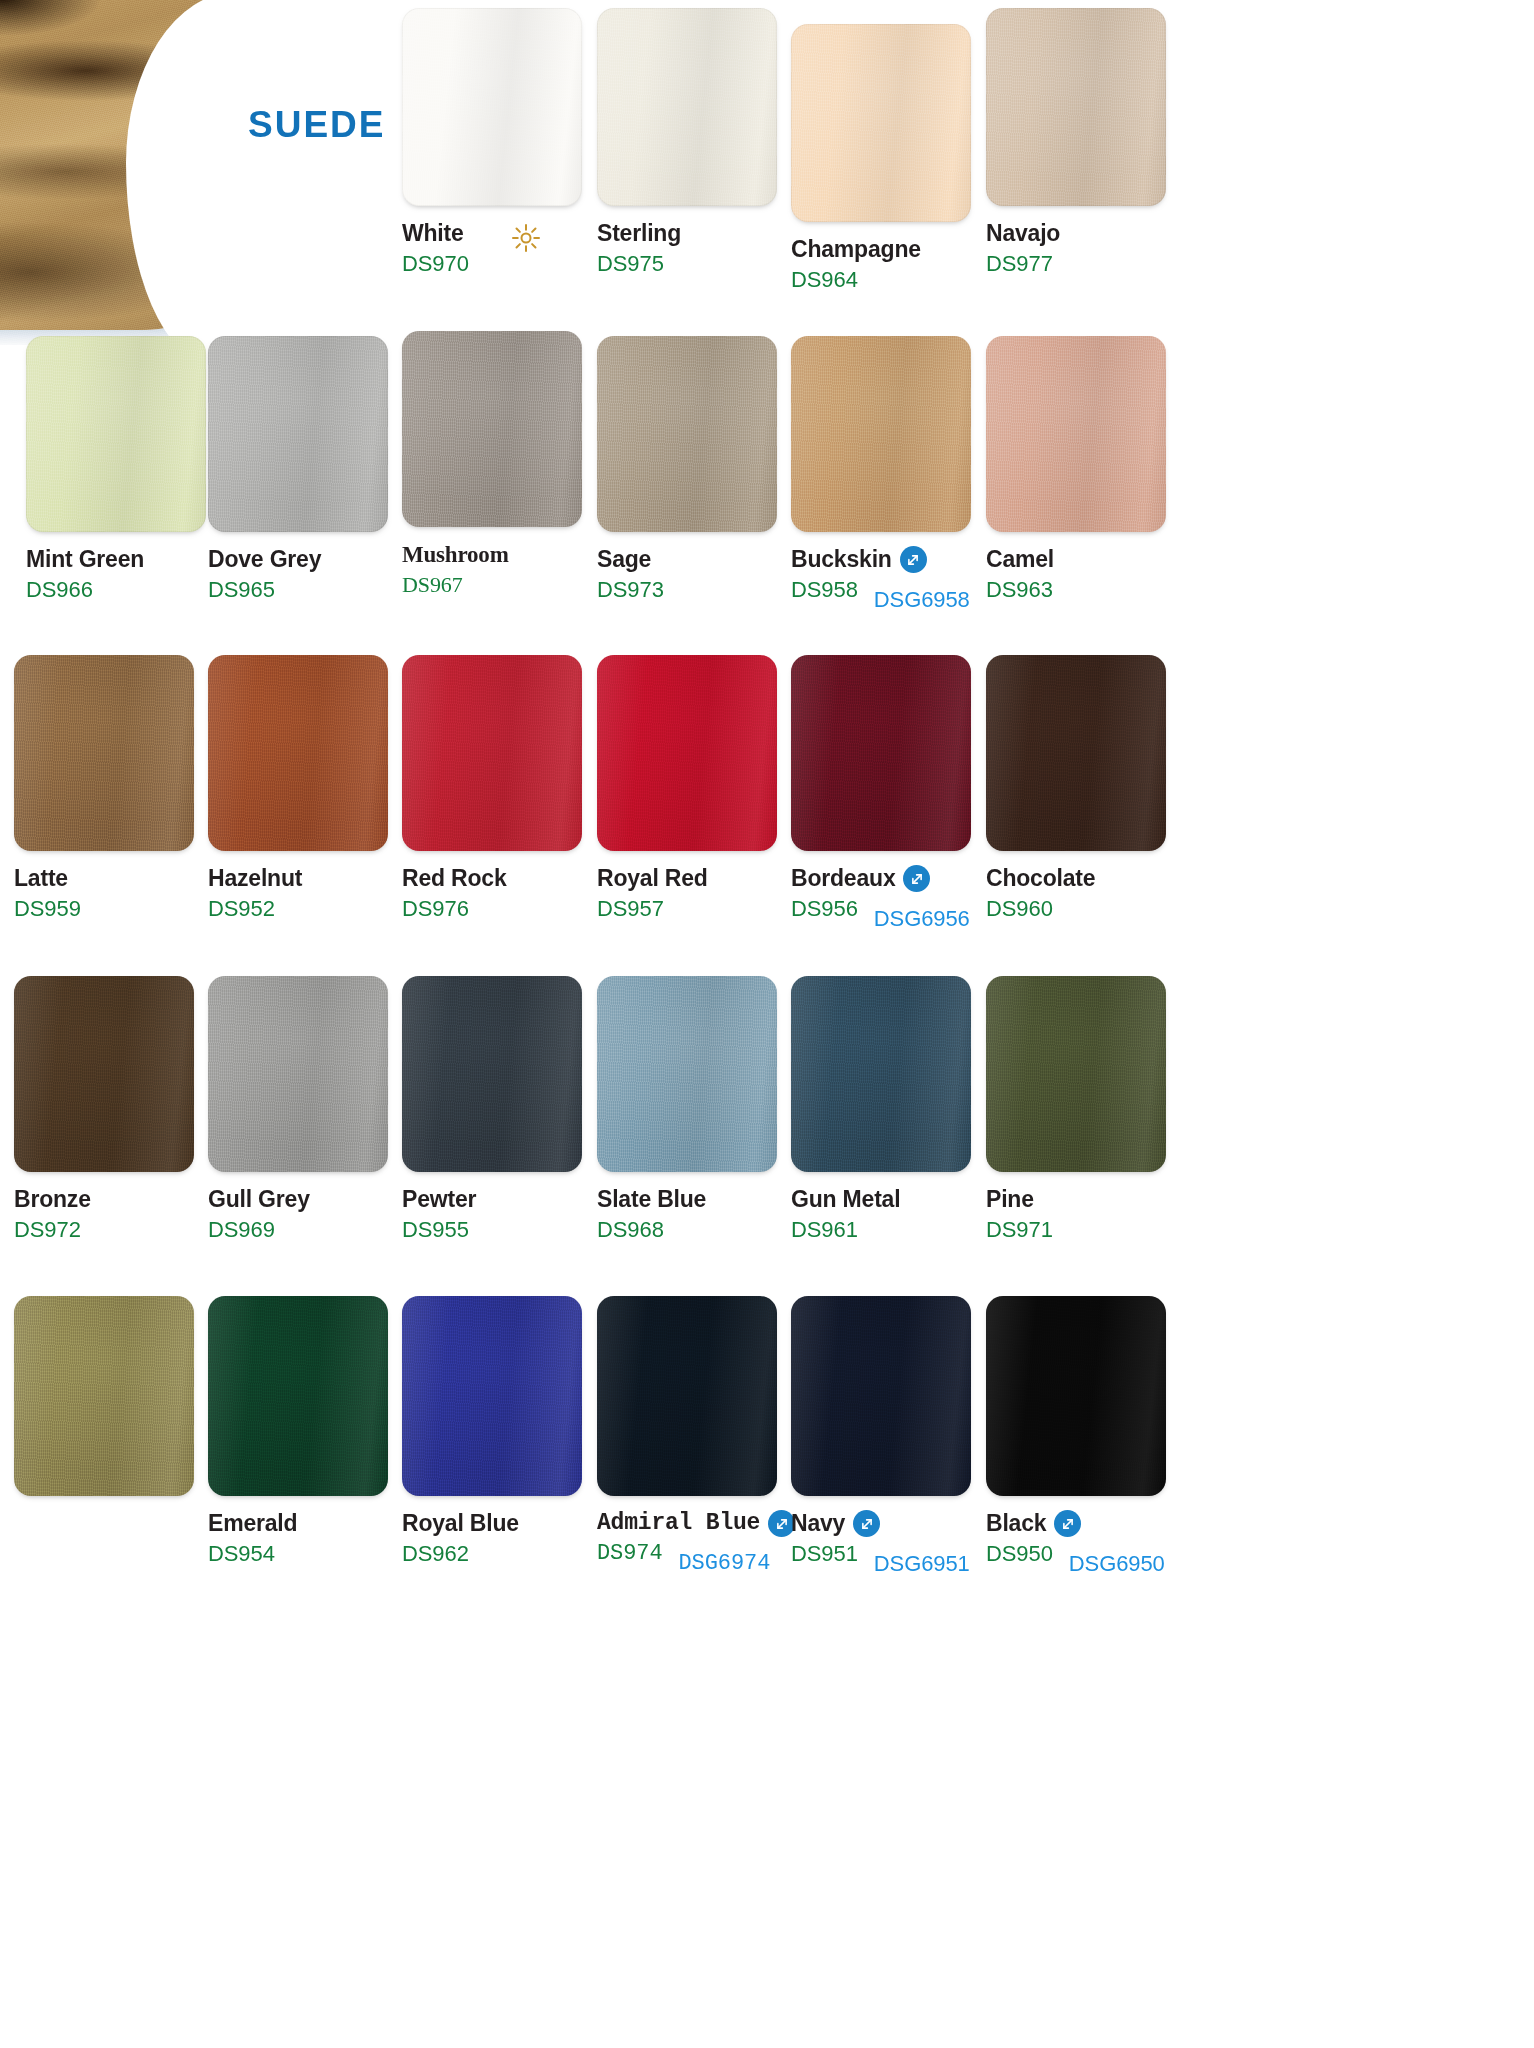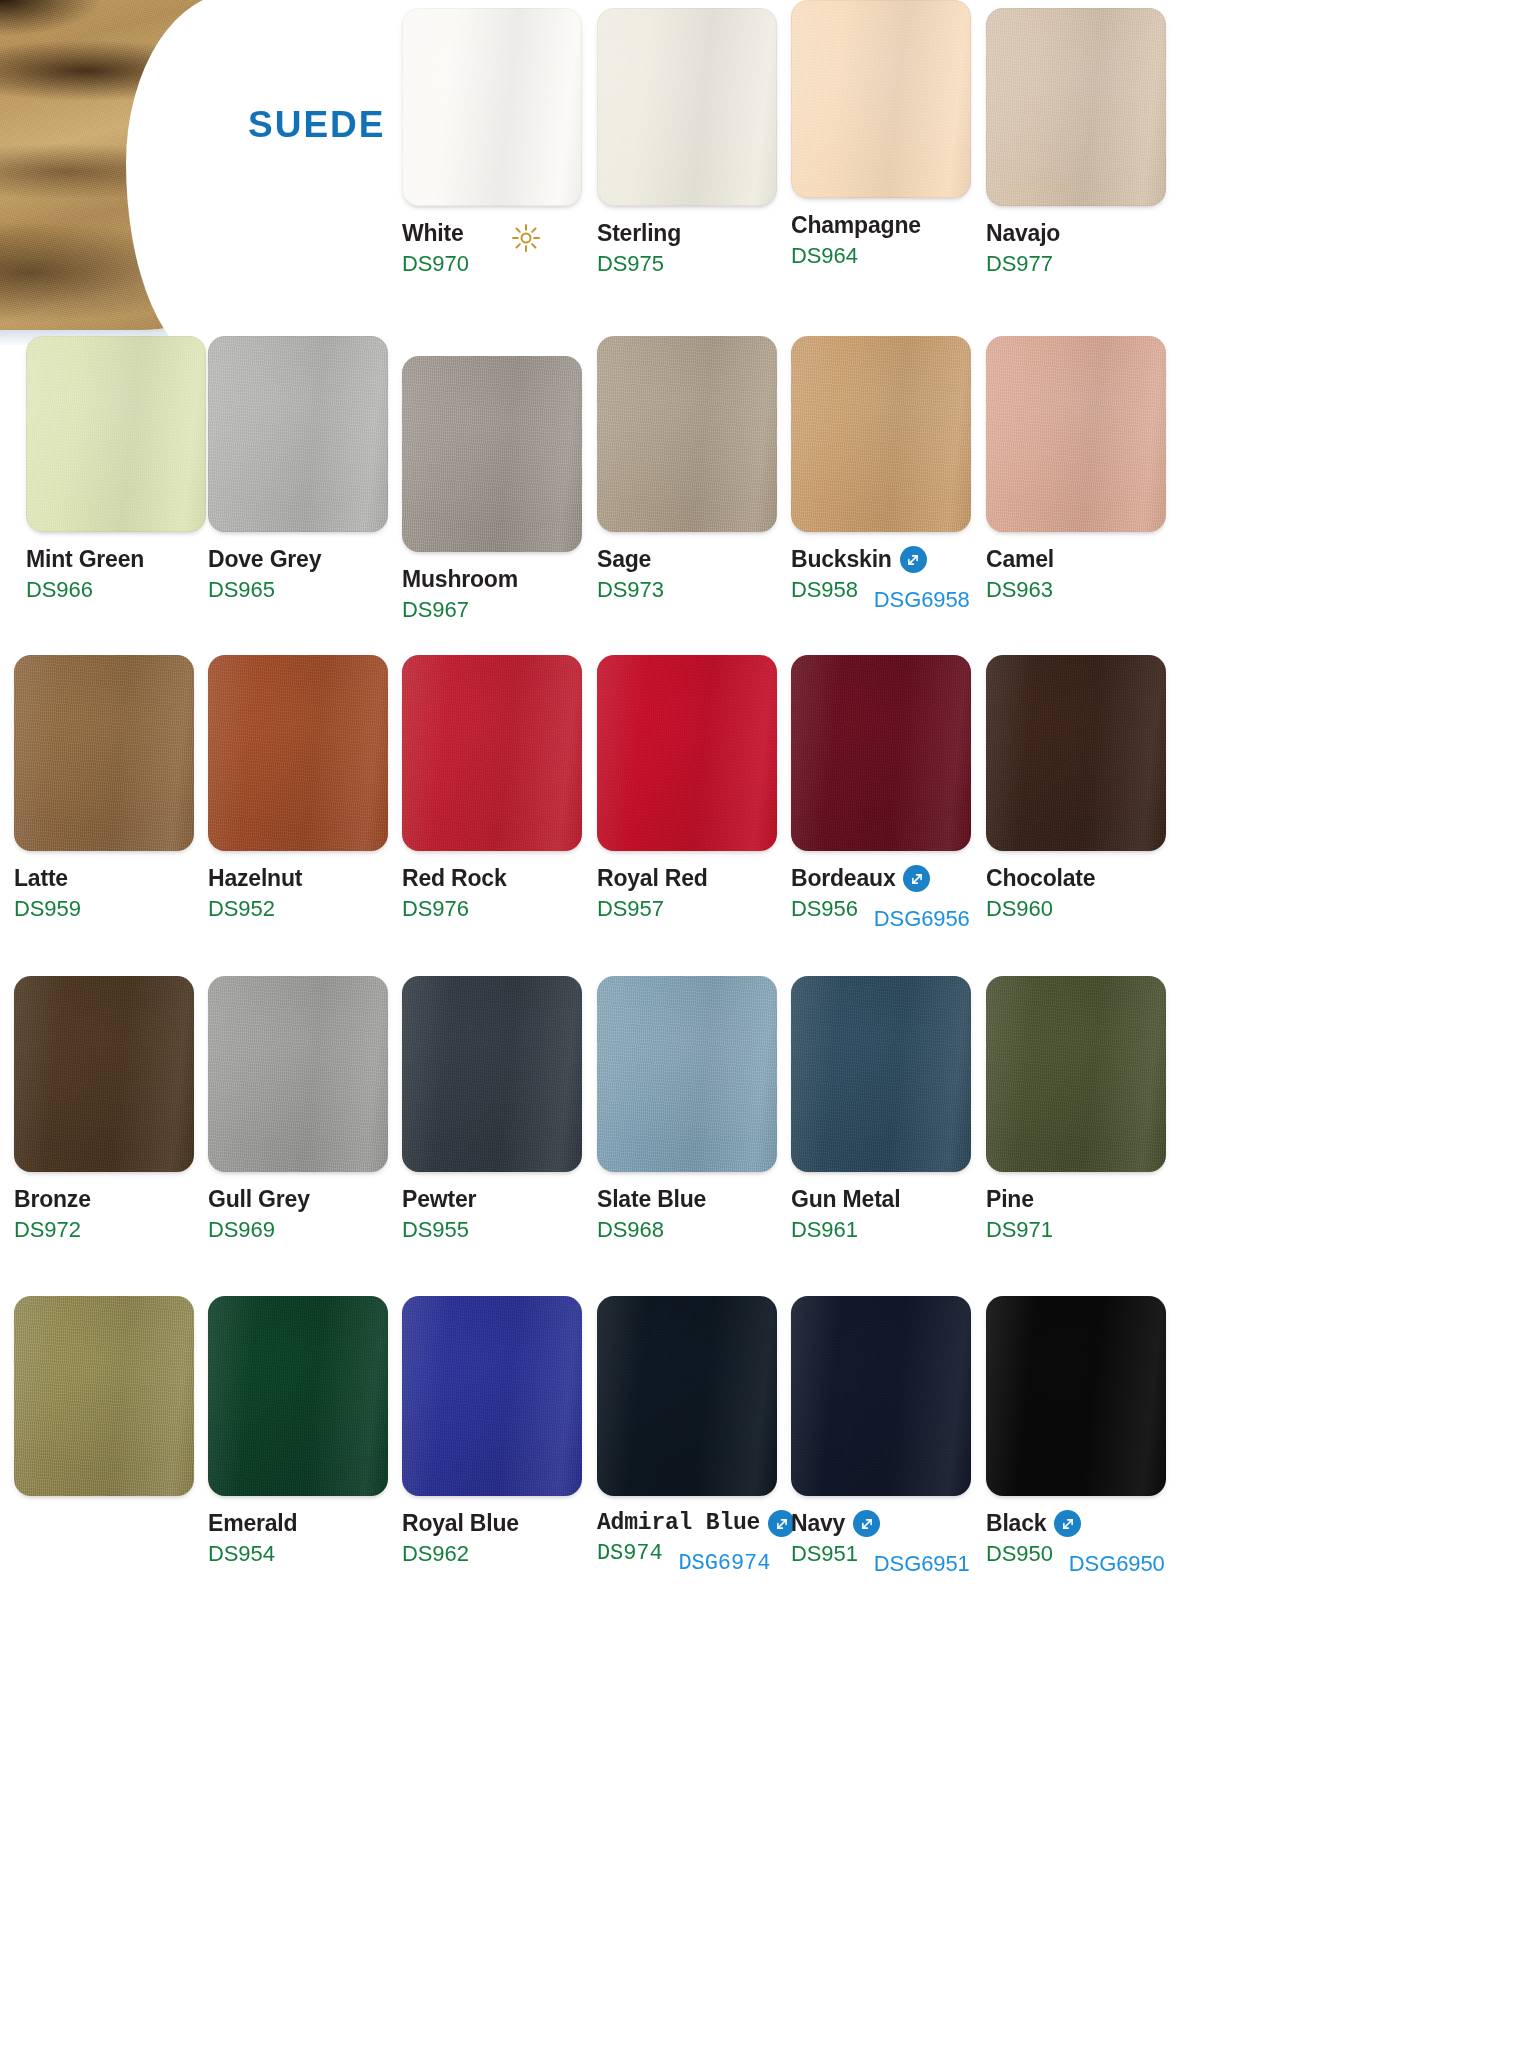--- a/index.html
+++ b/index.html
@@ -233,21 +233,21 @@
       </div>
       <div class="labels">
         <div class="name-line">
           <span class="name">Sterling</span>
         </div>
         <div class="code-line">
           <span class="code">DS975</span>
         </div>
       </div>
     </div>
-    <div class="cell" style="left: 791px; top: 0;">
+    <div class="cell" style="left: 791px; top: 24px;">
       <div class="swatch light-chip" style="background: rgb(247, 220, 190); height: 198px;">
         <div class="nap"></div>
         <div class="sheen"></div>
       </div>
       <div class="labels">
         <div class="name-line">
           <span class="name">Champagne</span>
         </div>
         <div class="code-line">
           <span class="code">DS964</span>
@@ -289,21 +289,21 @@
       </div>
       <div class="labels">
         <div class="name-line">
           <span class="name">Dove Grey</span>
         </div>
         <div class="code-line">
           <span class="code">DS965</span>
         </div>
       </div>
     </div>
-    <div class="cell" style="left: 402px; top: 356px;">
+    <div class="cell" style="left: 402px; top: 331px; font-family: Liberation Serif, serif;">
       <div class="swatch" style="background: rgb(156, 148, 140); height: 196px;">
         <div class="nap"></div>
         <div class="sheen"></div>
       </div>
       <div class="labels">
         <div class="name-line">
           <span class="name">Mushroom</span>
         </div>
         <div class="code-line">
           <span class="code">DS967</span>

